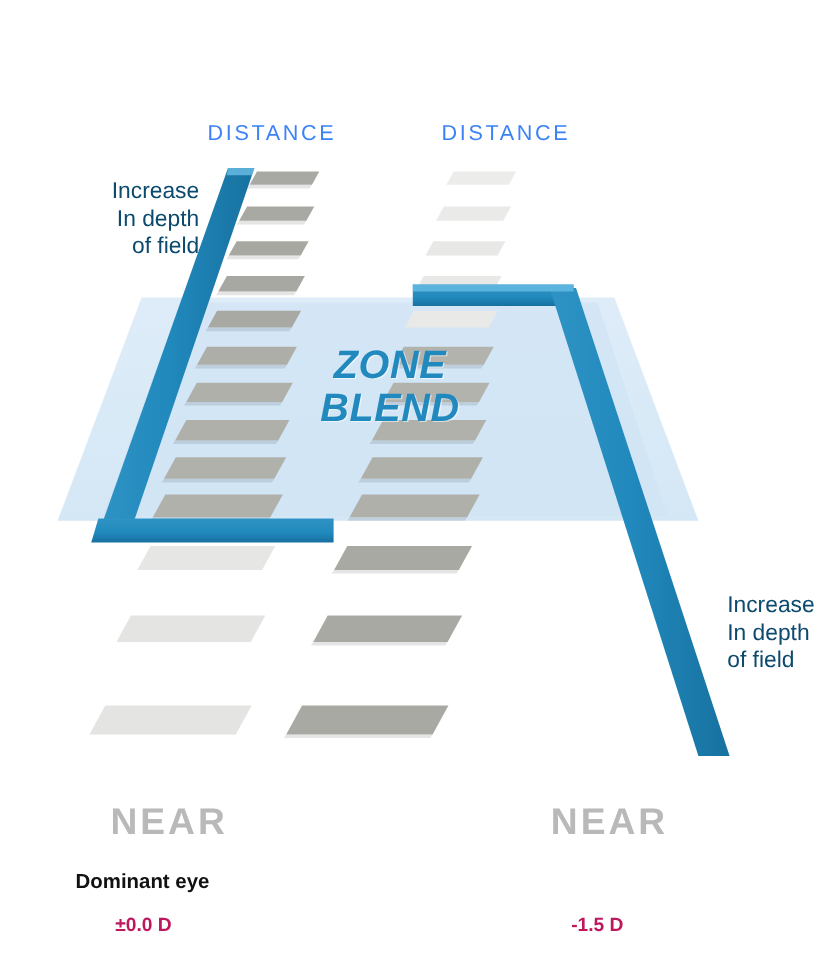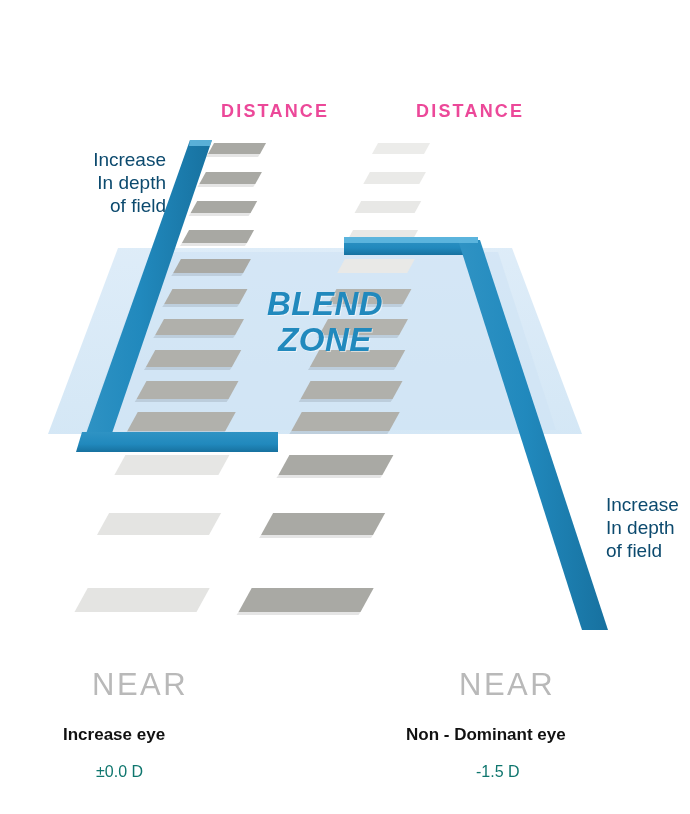--- a/index.html
+++ b/index.html
@@ -32,45 +32,44 @@
     left: 0; top: 0;
     width: 690px; height: 814px;
     pointer-events: none;
   }
 
   
   .label-distance {
     position: absolute;
     font-size: 18px;
     letter-spacing: 2.2px;
-    color: #ec4899;
-    font-weight: 700;
-    white-space: nowrap;
-    margin-left: 48px;
+    color: #3b82f6;
+    font-weight: 400;
+    white-space: nowrap;
   }
   .label-near {
     position: absolute;
     font-size: 31px;
     letter-spacing: 2.5px;
     color: #b9b9b9;
-    font-weight: 400;
+    font-weight: 700;
     white-space: nowrap;
   }
   .label-eye {
     position: absolute;
     font-size: 17px;
     font-weight: bold;
     color: #111111;
     white-space: nowrap;
   }
   .label-power {
     position: absolute;
     font-size: 16px;
-    color: #0f766e;
-    font-weight: 400;
+    color: #be185d;
+    font-weight: 700;
     white-space: nowrap;
   }
   .label-increase {
     position: absolute;
     font-size: 19px;
     line-height: 23px;
     color: #0c4a6e;
     font-weight: 500;
     white-space: nowrap;
   }
@@ -196,26 +195,25 @@
     <div>of field</div>
   </div>
 
   <div class="label-increase left-align" style="left:606px; top:493px; width:124px;">
     <div>Increase</div>
     <div>In depth</div>
     <div>of field</div>
   </div>
 
   <div class="blend-text" style="left:245px; top:286px; width:160px;">
+    <div>ZONE</div>
     <div>BLEND</div>
-    <div>ZONE</div>
   </div>
 
   <div class="label-near" style="left:92px; top:667px;">NEAR</div>
   <div class="label-near" style="left:459px; top:667px;">NEAR</div>
 
-  <div class="label-eye" style="left:63px; top:725px;">Increase eye</div>
-  <div class="label-eye" style="left:406px; top:725px;">Non - Dominant eye</div>
+  <div class="label-eye" style="left:63px; top:725px;">Dominant eye</div>
 
   <div class="label-power" style="left:96px; top:763px;">±0.0 D</div>
   <div class="label-power" style="left:476px; top:763px;text-align:center;">-1.5 D</div>
 
 </div>
 
 </body></html>

